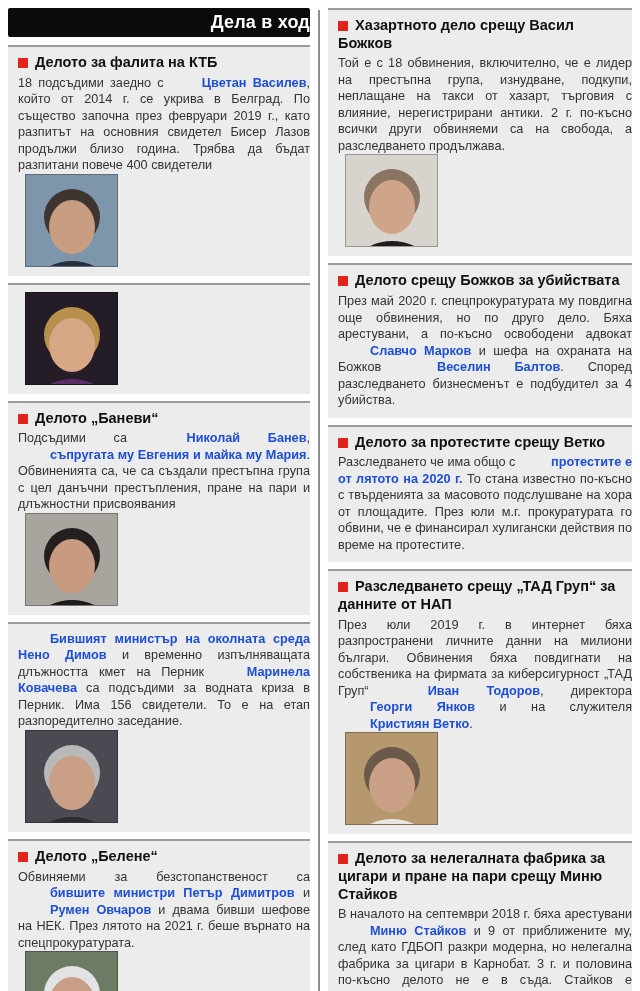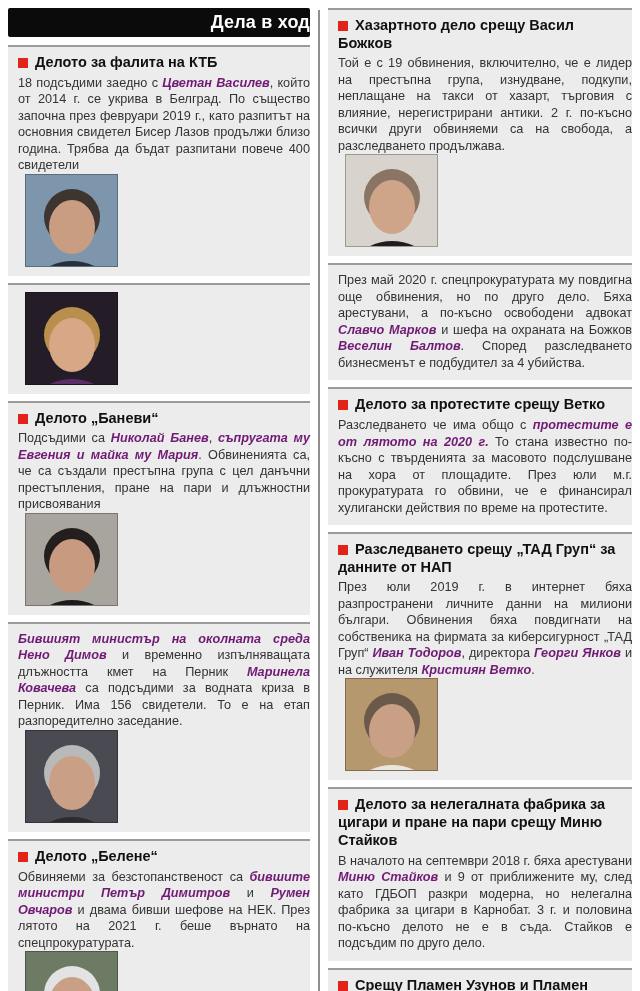--- a/index.html
+++ b/index.html
@@ -32,21 +32,21 @@
   }
   .bullet{
     display:inline-block;width:10px;height:10px;
     background:var(--accent-red,#e2231a);
     margin-right:7px;vertical-align:-1px;
   }
   .card-body{
     margin:0;font-size:12.7px;line-height:1.3;color:var(--body-text,#333);
     text-align:justify;
   }
-  .card-body b{font-style:italic;color:#701a75;}
+  .card-body b{color:#1d4ed8;margin-left:32px;}
   .photo{
     flex:0 0 93px;width:93px;height:124px;margin-left:7px;
     border:1px solid rgba(0,0,0,.28);box-sizing:border-box;
     overflow:hidden;position:relative;
   }
   .photo svg{display:block;}
 </style>
 </head>
 <body>
 
@@ -133,33 +133,36 @@
 
   <div class="divider"></div>
 
   <div class="col col-right">
     <div class="cards" id="cards-1">
   <div class="card">
     <div class="card-text">
       <div class="card-title">
         <span class="bullet"></span><span class="title-text">Хазартното дело срещу Васил Божков</span>
       </div>
-      <p class="card-body">Той е с 19 обвинения, включително, че е лидер на престъпна група, изнудване, подкупи, неплащане на такси от хазарт, търговия с влияние, нерегистрирани антики. 2 г. по-късно всички други обвиняеми са на свобода, а разследването продължава.</p>
+      <p class="card-body">Той е с 18 обвинения, включително, че е лидер на престъпна група, изнудване, подкупи, неплащане на такси от хазарт, търговия с влияние, нерегистрирани антики. 2 г. по-късно всички други обвиняеми са на свобода, а разследването продължава.</p>
     </div>
     <div class="photo" title="Васил Божков" style="background: rgb(216, 212, 205);">
       <svg viewBox="0 0 93 124" width="93" height="124" xmlns="http://www.w3.org/2000/svg">
         <ellipse class="hair" cx="46" cy="42" rx="28" ry="28" fill="#8a7463"></ellipse>
         <ellipse class="head" cx="46" cy="52" rx="23" ry="27" fill="#cfa58a"></ellipse>
         <path class="torso" d="M-2,126 C6,96 27,86 46,86 C65,86 87,96 95,126 Z" fill="#1e1c1e"></path>
       </svg>
     </div>
   </div>
 
   <div class="card">
     <div class="card-text">
+      <div class="card-title">
+        <span class="bullet"></span><span class="title-text">Делото срещу Божков за убийствата</span>
+      </div>
       <p class="card-body">През май 2020 г. спецпрокуратурата му повдигна още обвинения, но по друго дело. Бяха арестувани, а по-късно освободени адвокат <b>Славчо Марков</b> и шефа на охраната на Божков <b>Веселин Балтов</b>. Според разследването бизнесменът е подбудител за 4 убийства.</p>
     </div>
 
   </div>
 
   <div class="card">
     <div class="card-text">
       <div class="card-title">
         <span class="bullet"></span><span class="title-text">Делото за протестите срещу Ветко</span>
       </div>

